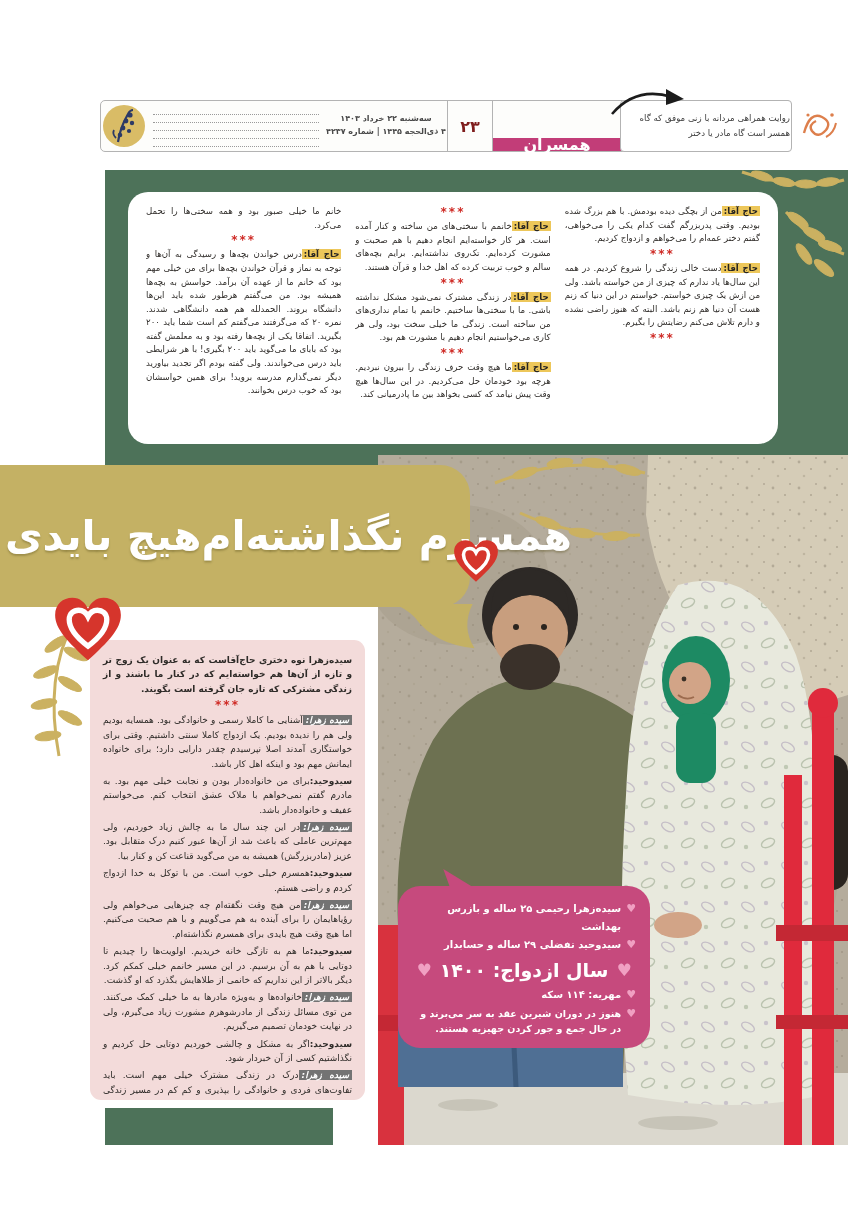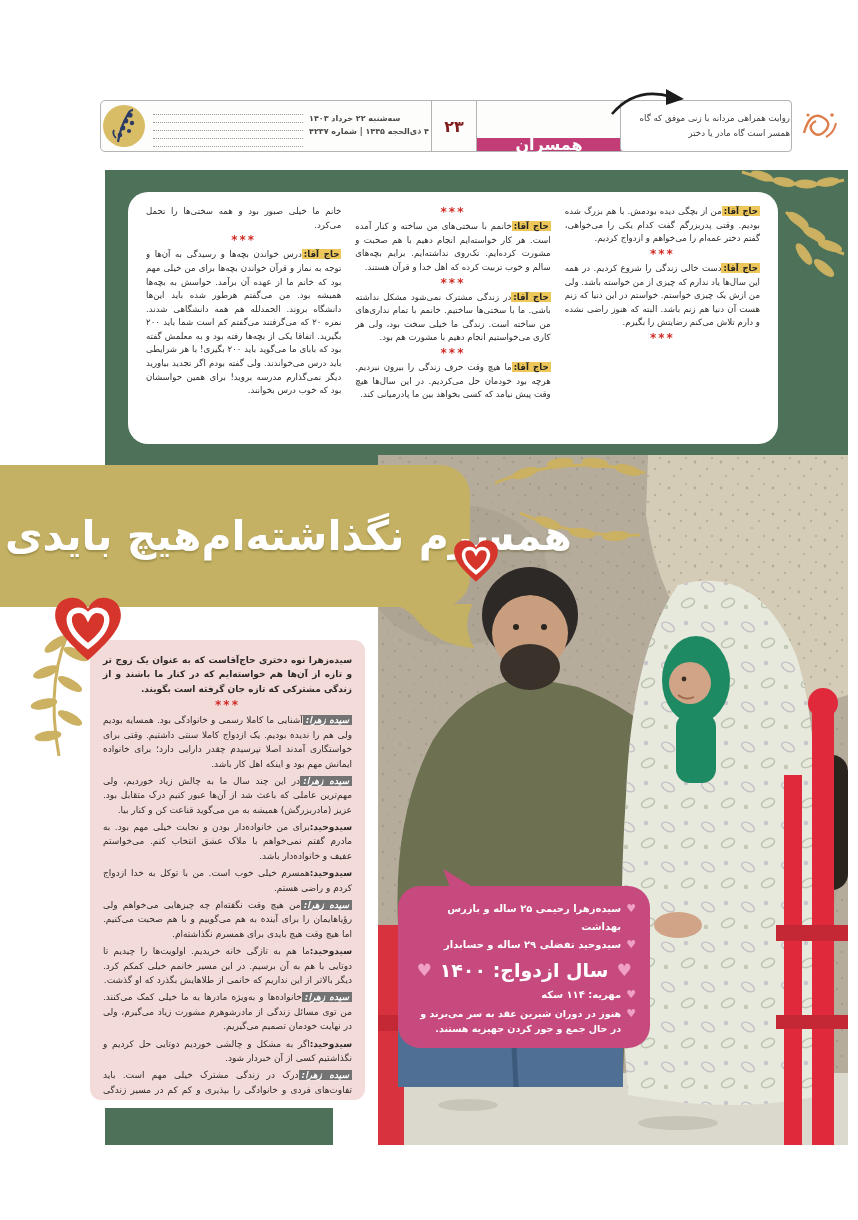--- a/index.html
+++ b/index.html
@@ -6,25 +6,25 @@
   .page{position:relative;width:858px;height:1220px;background:#fff;overflow:hidden;
         font-family:"DejaVu Sans",sans-serif;color:#2e2b28;}
 
   
   .header{position:absolute;left:100px;top:100px;width:748px;height:50px;display:flex;}
   .header-box{display:flex;align-items:stretch;border:1px solid #b3b3b3;border-radius:5px;
               height:50px;flex:1;background:#fdfdfb;overflow:visible;}
   .logo-circle{width:46px;display:flex;align-items:center;justify-content:center;}
   .dots{flex:1;padding:6px 6px;}
   .dots i{display:block;border-top:1px dotted #9a9a9a;margin:7px 0 0 0;height:0;}
-  .dates{width:122px;direction:rtl;text-align:left;font-size:8px;font-weight:bold;
+  .dates{width:122px;direction:rtl;text-align:center;font-size:8px;font-weight:bold;
          line-height:1.6;display:flex;flex-direction:column;justify-content:center;color:#4a4a4a;}
   .pagenum{width:44px;border-left:1px solid #b3b3b3;border-right:1px solid #b3b3b3;
            display:flex;align-items:center;justify-content:center;font-size:16px;font-weight:bold;color:#7f1d1d;}
-  .badge{width:144px;background:#c23d78;color:#fff;display:flex;align-items:center;justify-content:center;
+  .badge{width:128px;background:#c23d78;color:#fff;display:flex;align-items:center;justify-content:center;
          font-size:16px;font-weight:bold;margin-top:37px;}
   .kicker{width:168px;border:1px solid #b3b3b3;border-radius:4px;margin:-1px;background:#fff;
           direction:rtl;text-align:right;font-size:8.6px;font-weight:normal;line-height:1.7;
           display:flex;align-items:center;padding:2px 1px;color:#3b3b3b;}
   .calligraphy{width:56px;display:flex;align-items:center;justify-content:center;}
   .arrow{position:absolute;left:508px;top:-16px;width:80px;height:36px;}
 
   
   .green{position:absolute;left:105px;top:170px;width:743px;height:418px;background:#4d7259;}
   .leaves-tr{position:absolute;right:-4px;top:-8px;width:120px;height:140px;}
@@ -301,22 +301,22 @@
       <ellipse cx="58" cy="80" rx="13" ry="4.5" transform="rotate(20 58 80)"></ellipse>
       <ellipse cx="92" cy="90" rx="13" ry="4.5" transform="rotate(8 92 90)"></ellipse>
       <ellipse cx="126" cy="93" rx="13" ry="4.5" transform="rotate(-4 126 93)"></ellipse>
     </g>
   </svg>
 
   <section class="pinkbox">
     <p class="intro">سیده‌زهرا نوه دختری حاج‌آقاست که به عنوان یک زوج تر و تازه از آن‌ها هم خواسته‌ایم که در کنار ما باشند و از زندگی مشترکی که تازه جان گرفته است بگویند.</p>
     <div class="sep">***</div>
     <p><span class="lbl-mag">سیده زهرا:</span><span>آشنایی ما کاملا رسمی و خانوادگی بود. همسایه بودیم ولی هم را ندیده بودیم. یک ازدواج کاملا سنتی داشتیم. وقتی برای خواستگاری آمدند اصلا نپرسیدم چقدر دارایی دارد؛ برای خانواده ایمانش مهم بود و اینکه اهل کار باشد.</span></p>
+    <p><span class="lbl-bold">سیدوحید:</span><span>برای من خانواده‌دار بودن و نجابت خیلی مهم بود. به مادرم گفتم نمی‌خواهم با ملاک عشق انتخاب کنم. می‌خواستم عفیف و خانواده‌دار باشد.</span></p>
     <p><span class="lbl-mag">سیده زهرا:</span><span>در این چند سال ما به چالش زیاد خوردیم، ولی مهم‌ترین عاملی که باعث شد از آن‌ها عبور کنیم درک متقابل بود. عزیز (مادربزرگش) همیشه به من می‌گوید قناعت کن و کنار بیا.</span></p>
-    <p><span class="lbl-bold">سیدوحید:</span><span>برای من خانواده‌دار بودن و نجابت خیلی مهم بود. به مادرم گفتم نمی‌خواهم با ملاک عشق انتخاب کنم. می‌خواستم عفیف و خانواده‌دار باشد.</span></p>
     <p><span class="lbl-bold">سیدوحید:</span><span>همسرم خیلی خوب است. من با توکل به خدا ازدواج کردم و راضی هستم.</span></p>
     <p><span class="lbl-mag">سیده زهرا:</span><span>من هیچ وقت نگفته‌ام چه چیزهایی می‌خواهم ولی رؤیاهایمان را برای آینده به هم می‌گوییم و با هم صحبت می‌کنیم. اما هیچ وقت هیچ بایدی برای همسرم نگذاشته‌ام.</span></p>
     <p><span class="lbl-bold">سیدوحید:</span><span>ما هم به تازگی خانه خریدیم. اولویت‌ها را چیدیم تا دوتایی با هم به آن برسیم. در این مسیر خانمم خیلی کمکم کرد. دیگر بالاتر از این نداریم که خانمی از طلاهایش بگذرد که او گذشت.</span></p>
     <p><span class="lbl-mag">سیده زهرا:</span><span>خانواده‌ها و به‌ویژه مادرها به ما خیلی کمک می‌کنند. من توی مسائل زندگی از مادرشوهرم مشورت زیاد می‌گیرم، ولی در نهایت خودمان تصمیم می‌گیریم.</span></p>
     <p><span class="lbl-bold">سیدوحید:</span><span>اگر به مشکل و چالشی خوردیم دوتایی حل کردیم و نگذاشتیم کسی از آن خبردار شود.</span></p>
     <p><span class="lbl-mag">سیده زهرا:</span><span>درک در زندگی مشترک خیلی مهم است. باید تفاوت‌های فردی و خانوادگی را بپذیری و کم کم در مسیر زندگی این مسائل را صیقل بدهی تا وضعیت بهتر شود.</span></p>
   </section>
 
   <div class="green-strip"></div>
 </div>

